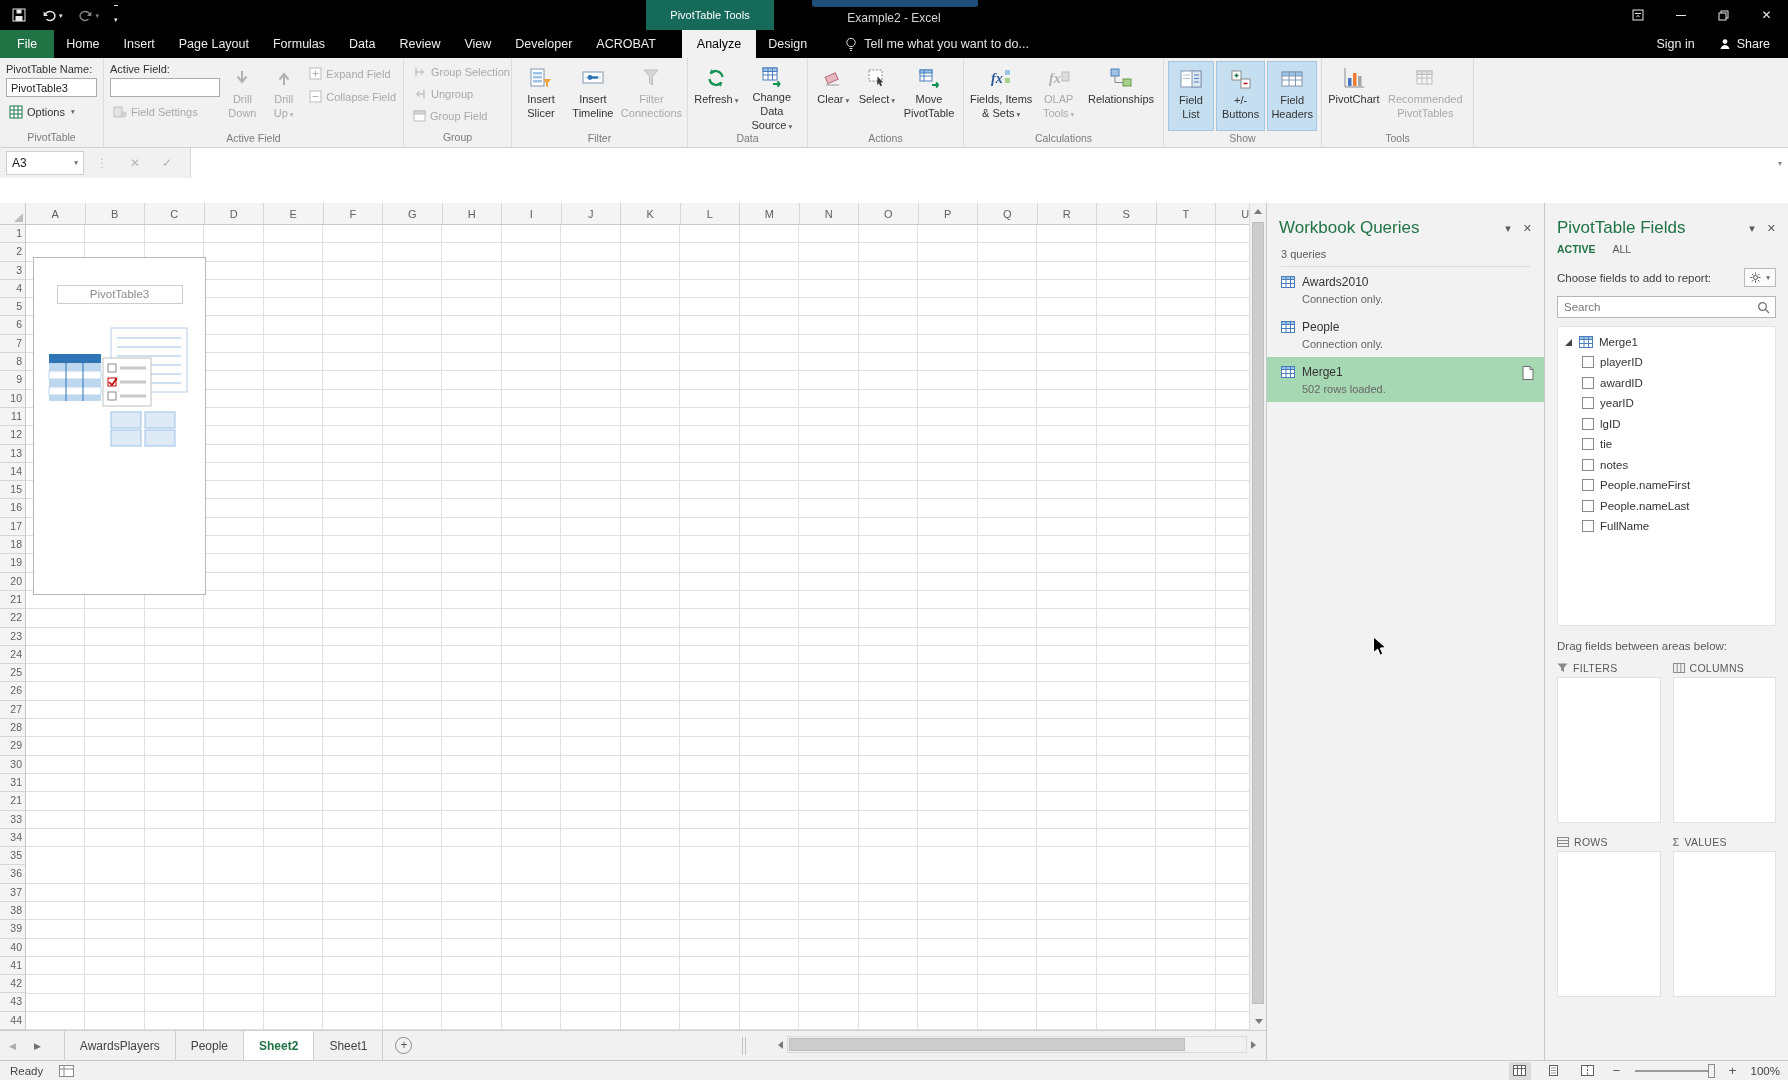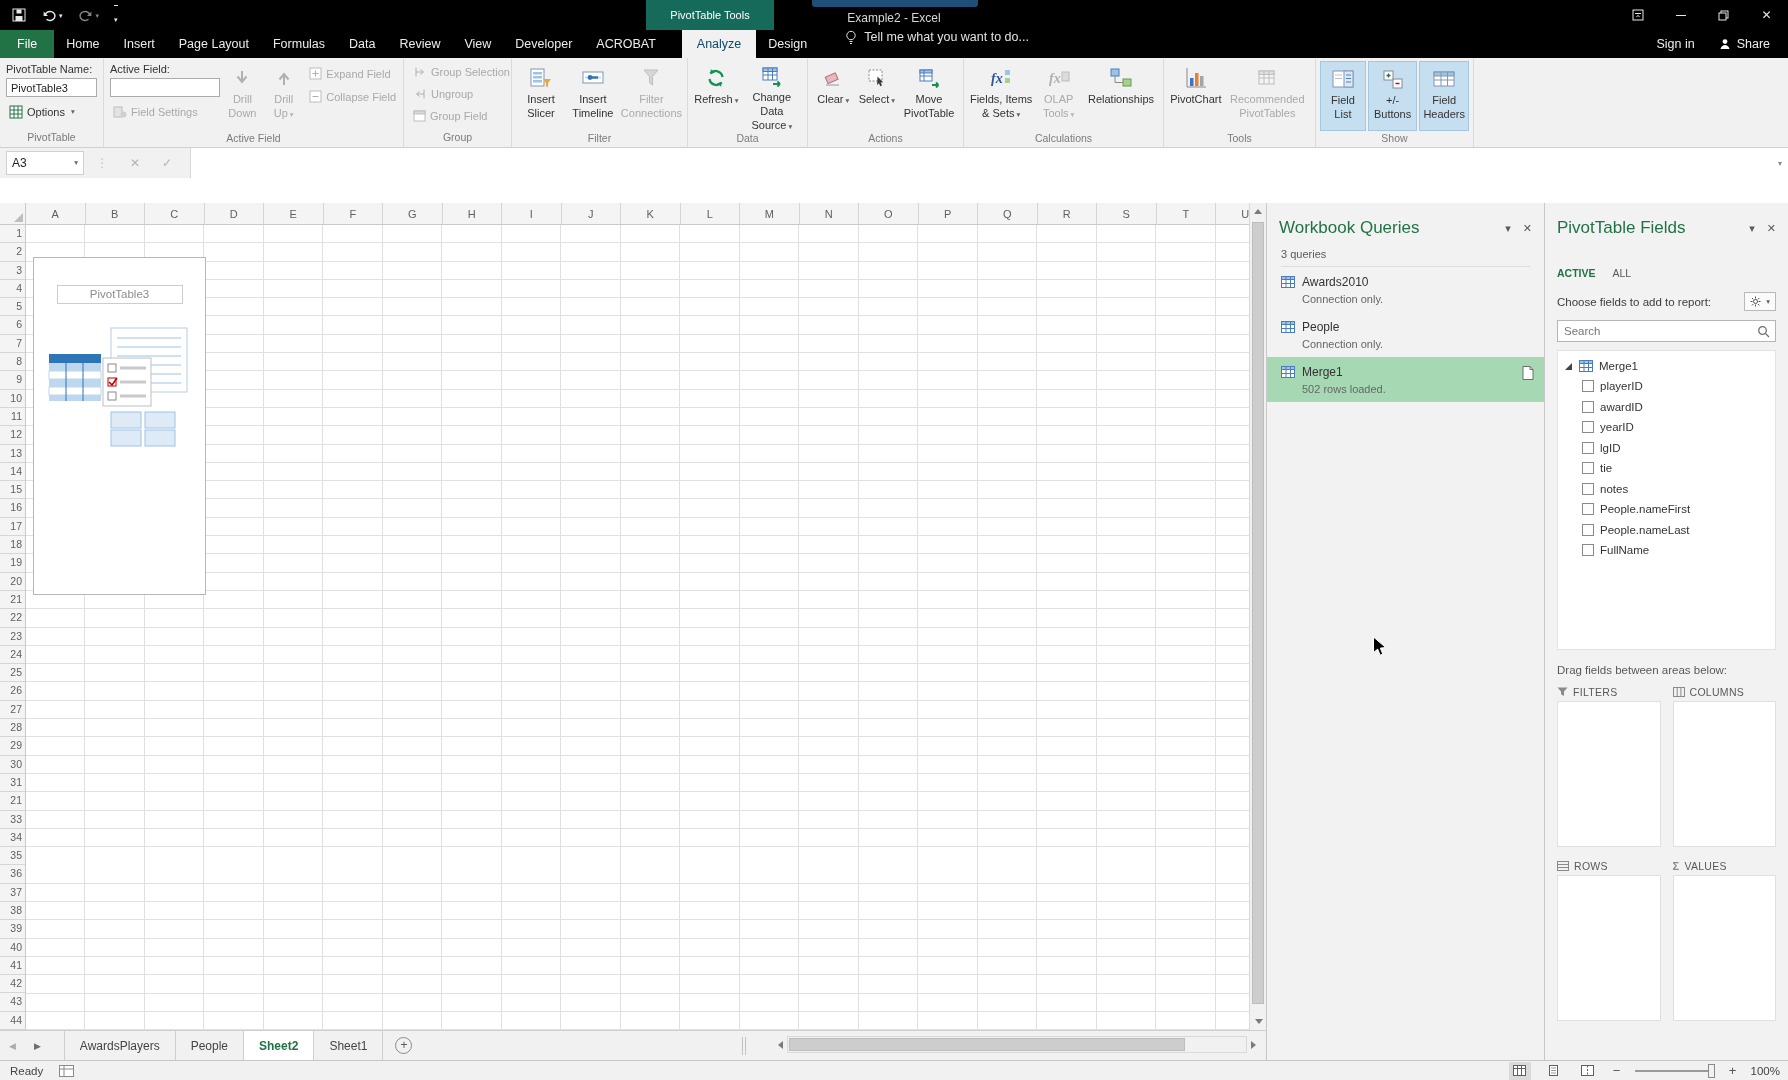--- a/index.html
+++ b/index.html
@@ -15,22 +15,22 @@
 #ctx-title{position:absolute;left:646px;top:0;width:128px;height:30px;background:#156a5a;color:#fff;font-size:11px;display:flex;align-items:center;justify-content:center}
 #blue-bar{position:absolute;left:812px;top:0;width:166px;height:7px;background:#1f4e79;border-radius:0 0 3px 3px}
 #win-title{position:absolute;left:894px;top:0;height:30px;transform:translateX(-50%);display:flex;align-items:center;color:#d6d6d6;font-size:12px;padding-top:5px}
 #win-controls{position:absolute;right:0;top:0;height:30px;display:flex}
 .winbtn{width:43px;height:30px;display:flex;align-items:center;justify-content:center;color:#e8e8e8;font-size:12px}
 
 #tabrow{position:absolute;left:0;top:30px;width:1788px;height:28px;background:#000;display:flex;align-items:stretch;color:#ececec;font-size:12.5px}
 .tab{display:flex;align-items:center;padding:0 12px;white-space:nowrap}
 #main-tabs{display:flex}
 .tab-file{background:#217346;color:#fff;padding:12px 17px}
-.tab-ctx-active{background:#f1f1f1;color:#0c4a6e;margin-left:14px;padding:6px 15px}
-.tellme{display:flex;gap:7px;padding:0 12px;margin-left:14px;color:#e2e2e2}
+.tab-ctx-active{background:#f1f1f1;color:#000000;margin-left:14px;padding:6px 15px}
+.tellme{display:flex;align-items:center;gap:7px;padding:0 12px;margin-left:14px;color:#e2e2e2}
 .tabrow-right{margin-left:auto;display:flex;align-items:center;gap:24px;padding-right:18px}
 .share{display:flex;align-items:center;gap:6px}
 
 #ribbon{position:absolute;left:0;top:58px;width:1788px;height:90px;background:#f1f1f1;border-bottom:1px solid #d0d0d0;display:flex}
 .rgroup{flex:0 0 auto;display:flex;flex-direction:column;border-right:1px solid #dbdbdb}
 .rg-body{flex:1;display:flex;align-items:flex-start;padding:3px 4px 0}
 .rg-label{height:17px;line-height:14px;text-align:center;font-size:10.5px;color:#7b7b7b}
 .rlabel{font-size:11px;color:#333;height:17px;line-height:17px;white-space:nowrap}
 .rinput{height:19px;background:#fff;border:1px solid #ababab;font-size:11px;color:#222;padding:0 4px;display:flex;align-items:center}
 .btn-sm{display:flex;align-items:center;gap:4px;font-size:11px;color:#333;height:21px;padding:0 3px;white-space:nowrap}
@@ -104,21 +104,21 @@
 .pane-head{display:flex;align-items:center;padding:15px 12px 4px}
 .pane-title{font-size:17px;color:#217346;flex:1;white-space:nowrap}
 .pane-ico{color:#595959;font-size:11px;margin-left:12px}
 .wq-count{font-size:11px;color:#595959;margin:6px 14px 0;padding-bottom:6px;border-bottom:1px solid #dcdcdc}
 .wq-item{position:relative;padding:6px 14px 7px}
 .wq-item.sel{background:#a7d8b4}
 .wq-row{display:flex;align-items:center;gap:7px;height:17px;font-size:12px;color:#333}
 .wq-detail{font-size:11px;color:#666;margin:3px 0 0 21px}
 .wq-doc{position:absolute;right:10px;top:9px}
 
-.ptf-tabs{display:flex;gap:17px;margin:25px 12px 0;font-size:10.5px}
+.ptf-tabs{display:flex;gap:17px;margin:1px 12px 0;font-size:10.5px}
 .ptf-tab{color:#595959}
 .ptf-tab.on{color:#217346;font-weight:bold}
 .ptf-choose{display:flex;align-items:center;justify-content:space-between;margin:13px 12px 0}
 .choose-lbl{font-size:11.5px;color:#3d3d3d}
 .gear-btn{display:flex;align-items:center;gap:3px;border:1px solid #b9b9b9;background:#fbfbfb;padding:3px 5px}
 .ptf-searchwrap{position:relative;margin:9px 12px 0}
 .ptf-search-input{width:100%;height:22px;border:1px solid #b5b5b5;font-size:11.5px;padding:0 22px 0 6px;font-family:"Liberation Sans",sans-serif;color:#333;background:#fff}
 .ptf-search-input::placeholder{color:#767676}
 .mag{position:absolute;right:6px;top:5px}
 .ptf-list{margin:8px 12px 0;height:300px;background:#fff;border:1px solid #e3e3e3;overflow:hidden;padding-top:5px}
@@ -450,49 +450,20 @@
                 <rect x="14" y="13" width="8" height="7" fill="#a9d18e" stroke="#6a9a48"></rect>
                 <path d="M6 10v6.5h8" stroke="#8a8a8a" fill="none"></path>
               </svg>
             </span>
           <span class="lbl"><span>Relationships</span></span>
         </div>
       </div>
       <div class="rg-label">Calculations</div>
     </div>
 
-    <div class="rgroup" style="width:152px">
-      <div class="rg-body">
-        <div class="btn-lg" style="width:56px">
-          <span class="ic">
-              <svg width="24" height="24">
-                <path d="M3 2v19h19" stroke="#8a8a8a" fill="none"></path>
-                <rect x="6" y="12" width="3.5" height="8" fill="#4472c4"></rect>
-                <rect x="11" y="7" width="3.5" height="13" fill="#ed7d31"></rect>
-                <rect x="16" y="10" width="3.5" height="10" fill="#a5a5a5"></rect>
-              </svg>
-            </span>
-          <span class="lbl"><span>PivotChart</span></span>
-        </div>
-        <div class="btn-lg dis" style="width:88px">
-          <span class="ic">
-              <svg width="24" height="24">
-                <rect x="4" y="5" width="15" height="13" fill="#f5f5f5" stroke="#bdbdbd"></rect>
-                <rect x="4" y="5" width="15" height="3.5" fill="#e0e0e0" stroke="#bdbdbd"></rect>
-                <line x1="9" y1="5" x2="9" y2="18" stroke="#bdbdbd"></line>
-                <line x1="14" y1="5" x2="14" y2="18" stroke="#bdbdbd"></line>
-                <line x1="4" y1="12" x2="19" y2="12" stroke="#bdbdbd"></line>
-              </svg>
-            </span>
-          <span class="lbl"><span>Recommended PivotTables</span></span>
-        </div>
-      </div>
-      <div class="rg-label">Tools</div>
-    </div>
-
     <div class="rgroup" style="width:158px">
       <div class="rg-body" style="gap:2px">
         <div class="btn-lg on" style="width:48px">
           <span class="ic">
               <svg width="24" height="24">
                 <rect x="2" y="4" width="20" height="16" fill="#fff" stroke="#8496b0"></rect>
                 <rect x="13" y="4" width="9" height="16" fill="#dde8f4" stroke="#8496b0"></rect>
                 <line x1="15" y1="8" x2="20" y2="8" stroke="#4a7ebb"></line>
                 <line x1="15" y1="11.5" x2="20" y2="11.5" stroke="#4a7ebb"></line>
                 <line x1="15" y1="15" x2="20" y2="15" stroke="#4a7ebb"></line>
@@ -520,20 +491,49 @@
                 <rect x="2" y="5" width="20" height="4" fill="#9dc3e6" stroke="#8496b0"></rect>
                 <line x1="9" y1="5" x2="9" y2="19" stroke="#8496b0"></line>
                 <line x1="15.5" y1="5" x2="15.5" y2="19" stroke="#8496b0"></line>
                 <line x1="2" y1="13" x2="22" y2="13" stroke="#8496b0"></line>
               </svg>
             </span>
           <span class="lbl"><span>Field Headers</span></span>
         </div>
       </div>
       <div class="rg-label">Show</div>
+    </div>
+
+    <div class="rgroup" style="width:152px">
+      <div class="rg-body">
+        <div class="btn-lg" style="width:56px">
+          <span class="ic">
+              <svg width="24" height="24">
+                <path d="M3 2v19h19" stroke="#8a8a8a" fill="none"></path>
+                <rect x="6" y="12" width="3.5" height="8" fill="#4472c4"></rect>
+                <rect x="11" y="7" width="3.5" height="13" fill="#ed7d31"></rect>
+                <rect x="16" y="10" width="3.5" height="10" fill="#a5a5a5"></rect>
+              </svg>
+            </span>
+          <span class="lbl"><span>PivotChart</span></span>
+        </div>
+        <div class="btn-lg dis" style="width:88px">
+          <span class="ic">
+              <svg width="24" height="24">
+                <rect x="4" y="5" width="15" height="13" fill="#f5f5f5" stroke="#bdbdbd"></rect>
+                <rect x="4" y="5" width="15" height="3.5" fill="#e0e0e0" stroke="#bdbdbd"></rect>
+                <line x1="9" y1="5" x2="9" y2="18" stroke="#bdbdbd"></line>
+                <line x1="14" y1="5" x2="14" y2="18" stroke="#bdbdbd"></line>
+                <line x1="4" y1="12" x2="19" y2="12" stroke="#bdbdbd"></line>
+              </svg>
+            </span>
+          <span class="lbl"><span>Recommended PivotTables</span></span>
+        </div>
+      </div>
+      <div class="rg-label">Tools</div>
     </div>
     <span id="ribbon-collapse">
         <svg width="11" height="7">
           <path d="M1.5 5.5L5.5 1.5l4 4" stroke="#6e6e6e" fill="none" stroke-width="1.4"></path>
         </svg>
       </span>
   </div>
 
   <div id="formulabar">
     <div id="namebox">

